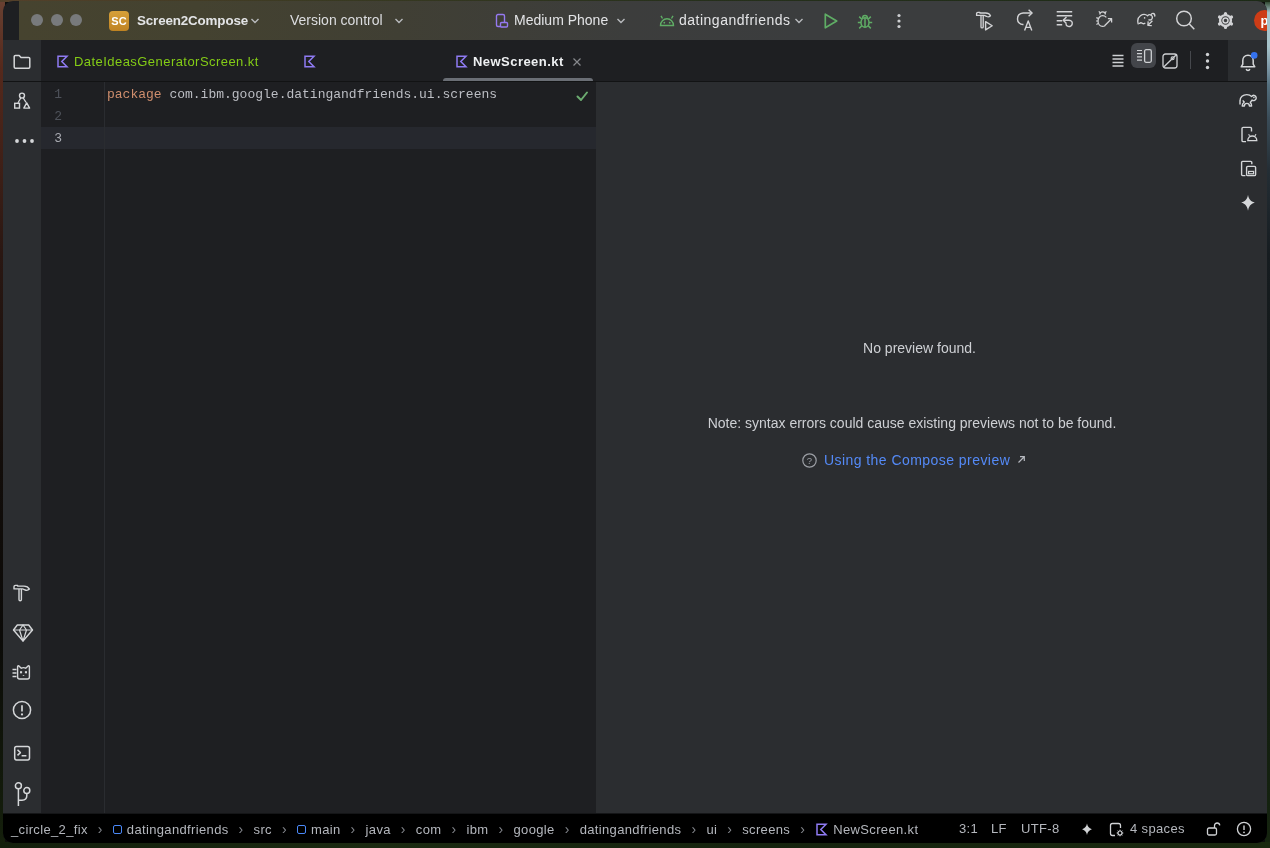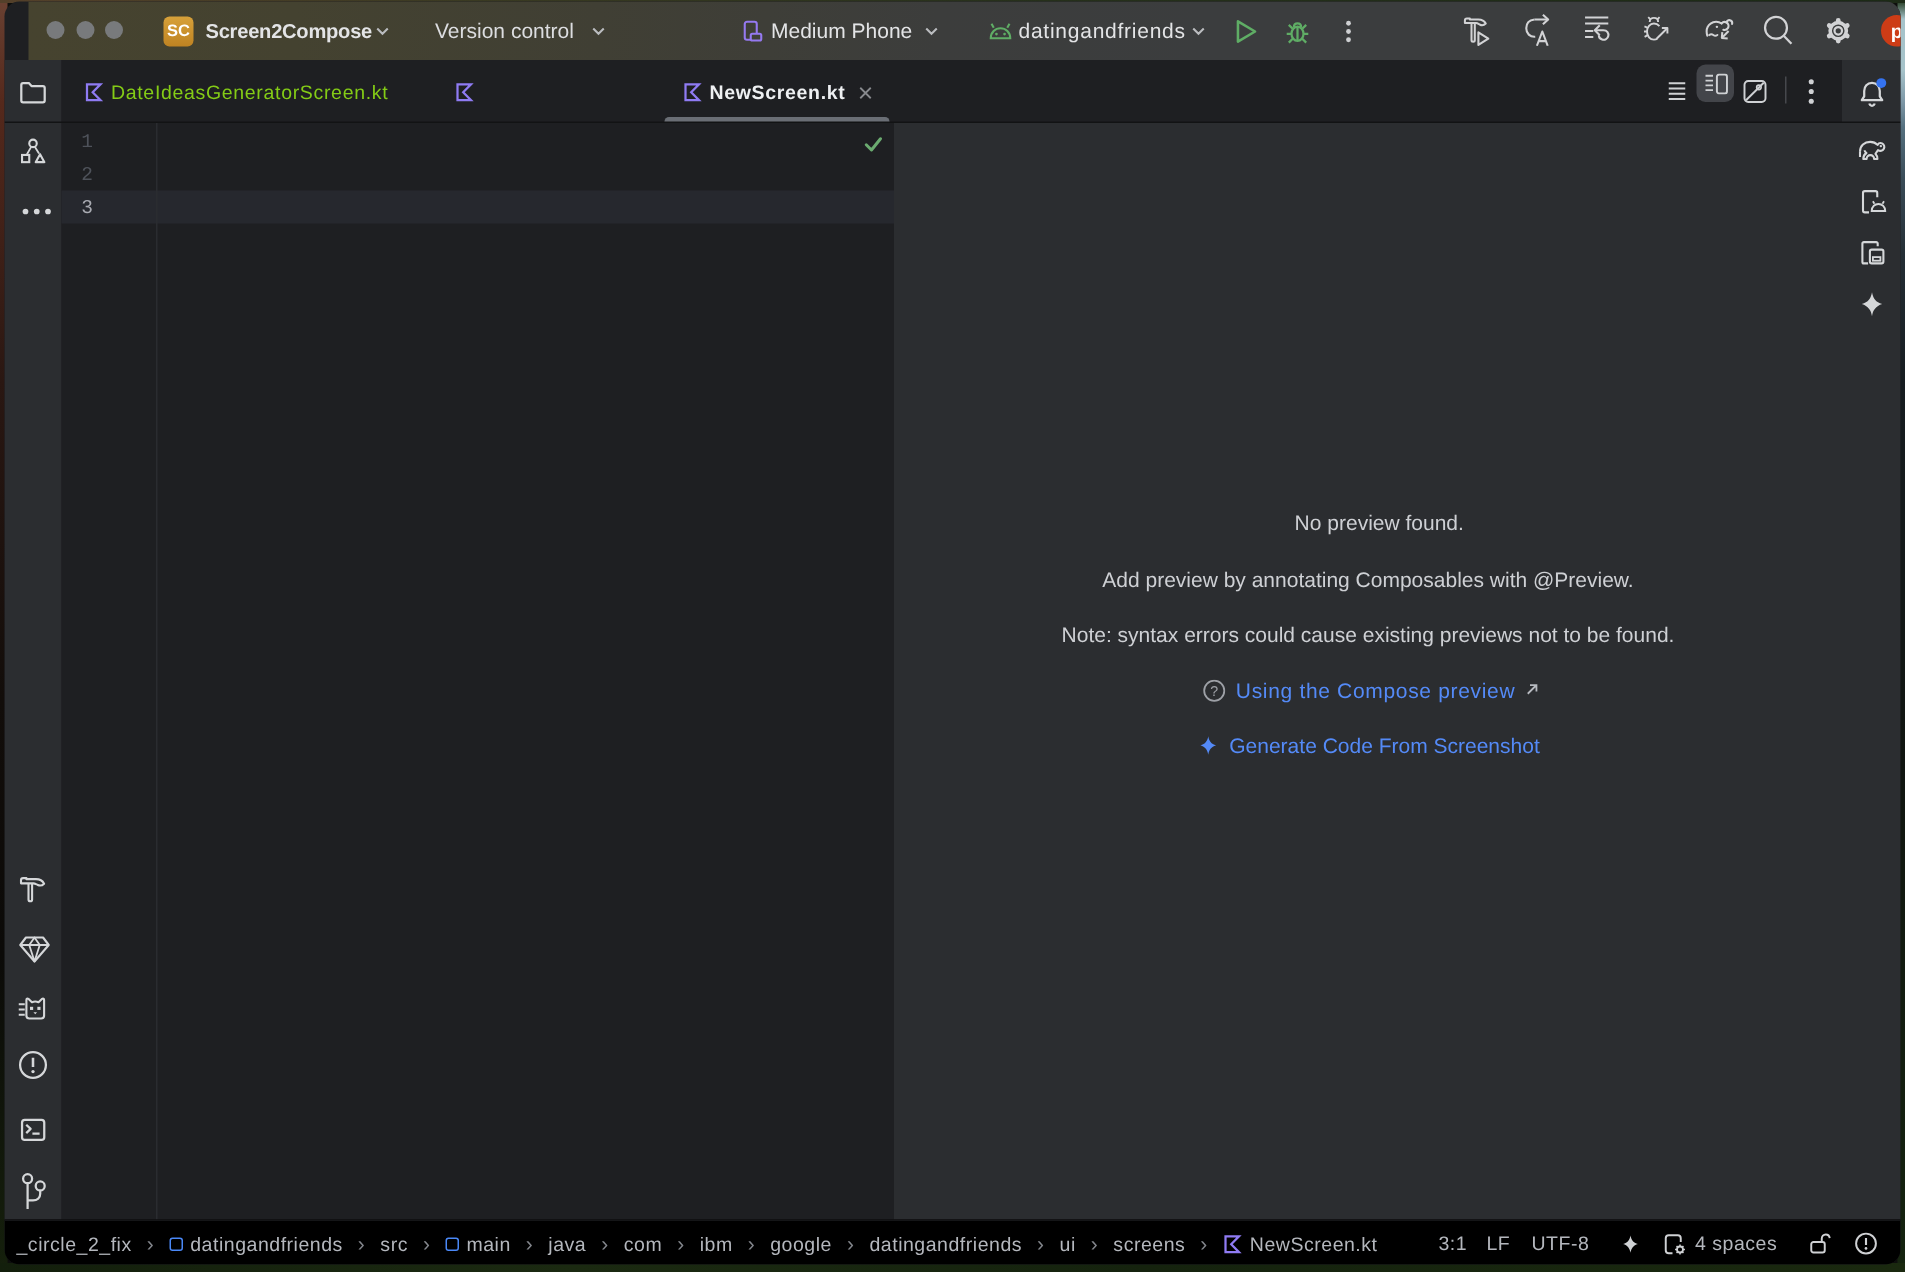--- a/index.html
+++ b/index.html
@@ -287,43 +287,38 @@
         <circle cx="2.5" cy="15.5" r="1.7" fill="#cfd1d4"></circle>
       </svg>
     </div>
 
     <div class="editor">
       <div class="cur-line"></div>
       <div class="gutter-sep"></div>
       <div class="lnum" style="left:0;top:5px;">1</div>
       <div class="lnum" style="left:0;top:27px;">2</div>
       <div class="lnum" style="left:0;top:49px;color:#a9abb2;">3</div>
+      <div class="code-line" style="top:5px;"><span class="kw">package</span> com.ibm.google.datingandfriends.ui.screens</div>
       <svg style="position:absolute;left:533px;top:6px;" width="16" height="16" viewBox="0 0 16 16">
         <path d="M3.5 8.5 L7 12 L13 4.5" stroke="#6bab70" stroke-width="2" fill="none" stroke-linecap="round" stroke-linejoin="round"></path>
       </svg>
     </div>
 
     <div class="preview">
       <div class="pv-text" style="top:258px;padding-left:15px;">No preview found.</div>
-      <div class="pv-text" style="top:296px;">Add preview by annotating Composables with @Preview.</div>
       <div class="pv-text" style="top:333px;">Note: syntax errors could cause existing previews not to be found.</div>
       <div class="pv-text" style="top:370px;">
         <svg style="vertical-align:-3px;margin-left:4px;margin-right:7px;" width="15" height="15" viewBox="0 0 15 15">
           <circle cx="7.5" cy="7.5" r="6.7" stroke="#9da0a6" stroke-width="1.2" fill="none"></circle>
           <text x="7.5" y="10.8" text-anchor="middle" font-size="9.5" fill="#9da0a6" font-family="Liberation Sans">?</text>
         </svg><span class="pv-link" style="letter-spacing:0.45px;">Using the Compose preview</span>
         <svg style="vertical-align:1px;margin-left:3px;" width="9" height="9" viewBox="0 0 9 9">
           <path d="M1.5 7.5 L7 2 M3 1.7 L7.3 1.7 L7.3 6" stroke="#b6b9bf" stroke-width="1.2" fill="none"></path>
         </svg>
       </div>
-      <div class="pv-text" style="top:407px;">
-        <svg style="vertical-align:-3px;margin-right:7px;" width="15" height="15" viewBox="0 0 15 15">
-          <path d="M7.5 0.8 C8 3.8 9.5 6.1 12.7 6.9 C9.5 7.9 8 10.1 7.5 13.2 C7 10.1 5.5 7.9 2.3 6.9 C5.5 6.1 7 3.8 7.5 0.8 Z" fill="#548af7"></path>
-        </svg><span class="pv-link">Generate Code From Screenshot</span>
-      </div>
     </div>
 
     <div class="statusbar">
       <div class="sb-item crumbs" style="left:8px;">
         <span class="t">_circle_2_fix</span>
         <span class="s">›</span>
         <span class="mod-ico"></span>
         <span class="t">datingandfriends</span>
         <span class="s">›</span>
         <span class="t">src</span>

